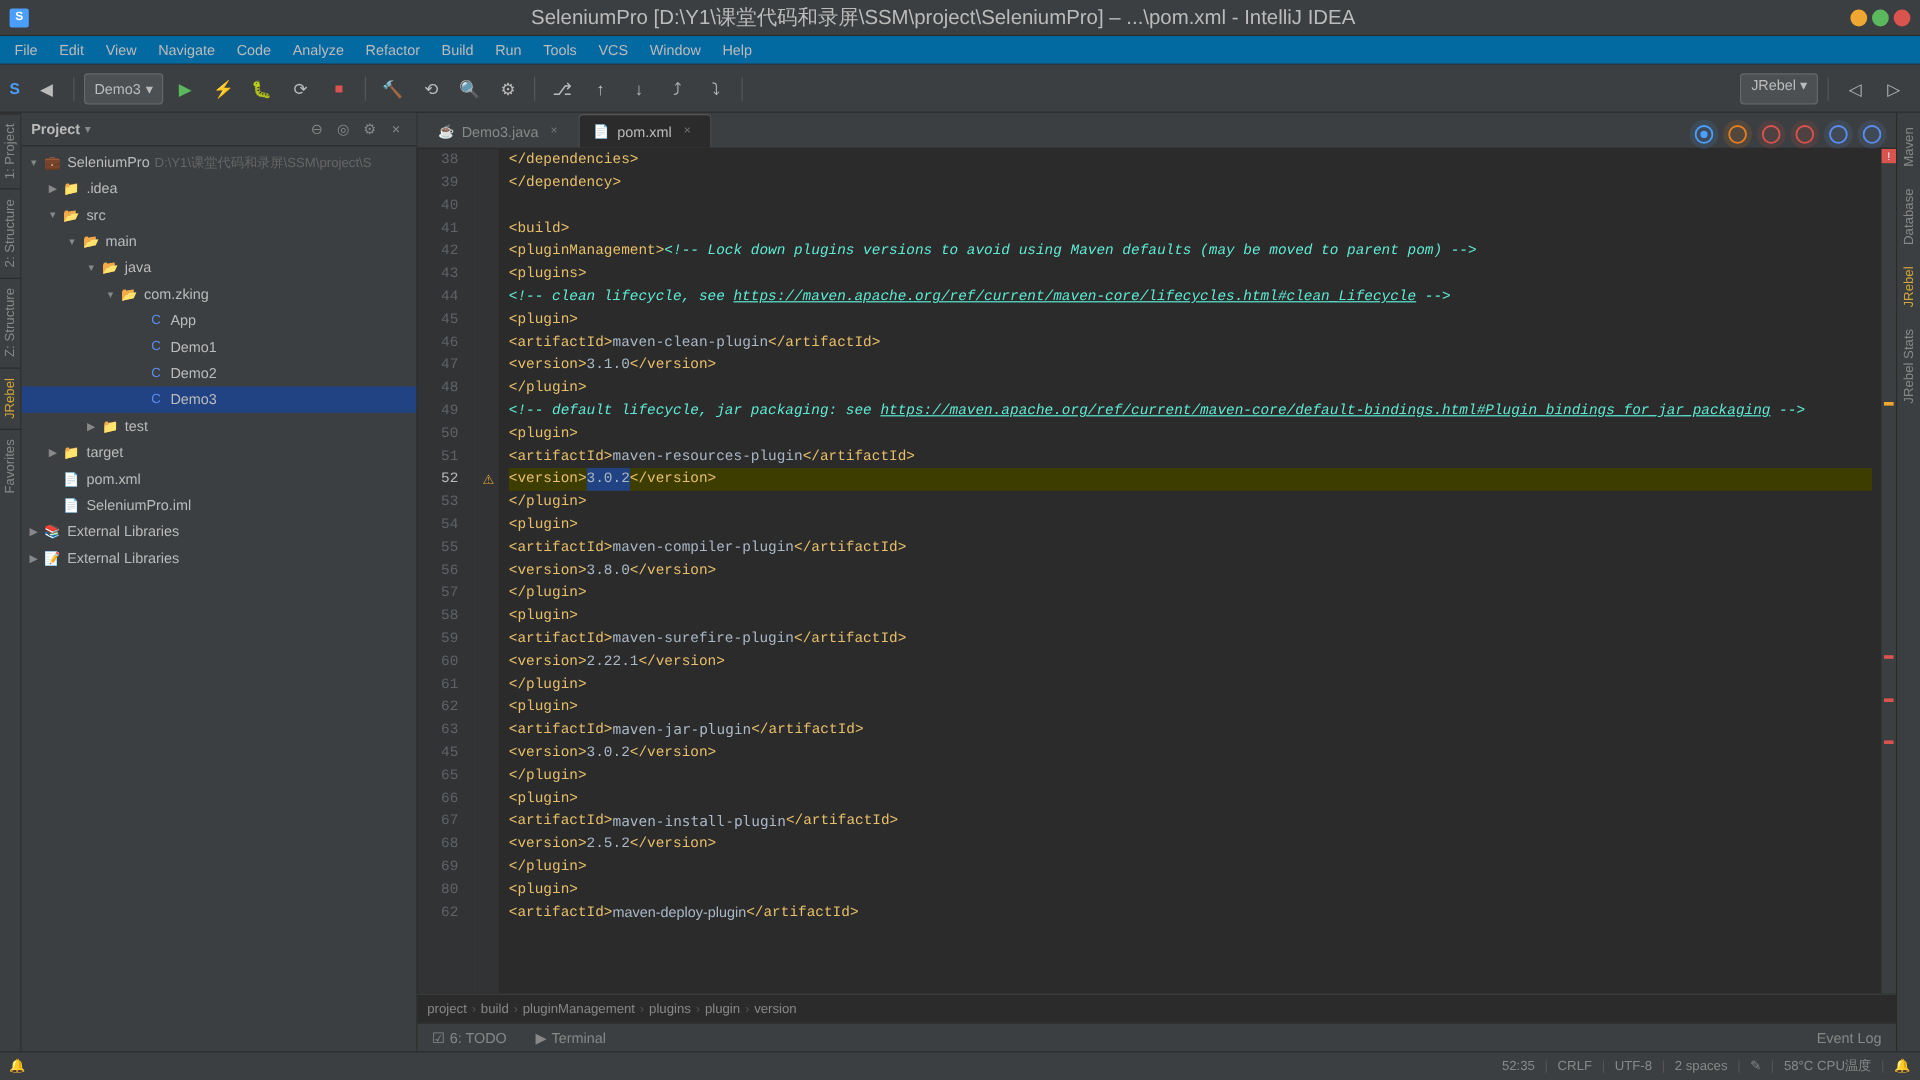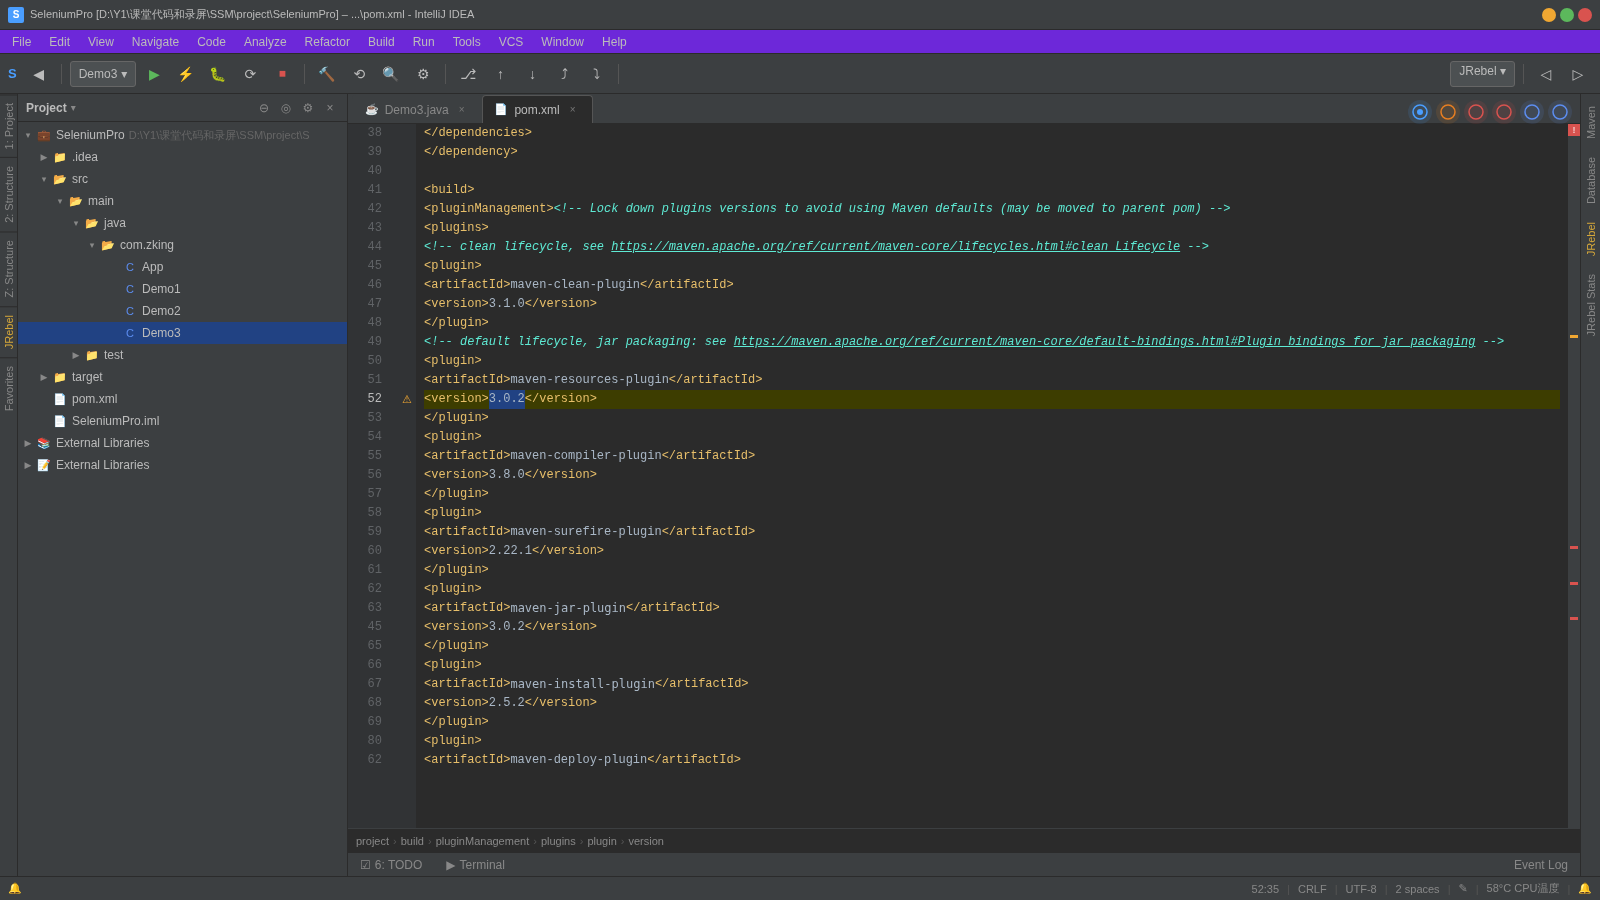--- a/index.html
+++ b/index.html
@@ -17,40 +17,41 @@
     }
     #title-bar .app-icon {
       width: 16px; height: 16px;
       background: #4a9eff;
       border-radius: 2px;
       margin-right: 6px;
       display: flex; align-items: center; justify-content: center;
       font-size: 10px; color: #fff; font-weight: bold;
     }
     #title-bar .title-text {
-      font-size: 11px;
+      font-size: 17px;
       color: #bbbbbb;
       flex: 1;
+      text-align: center;
     }
     #title-bar .win-controls {
       display: flex; gap: 4px;
     }
     #title-bar .win-btn {
       width: 14px; height: 14px;
       border-radius: 50%;
       cursor: pointer;
     }
     #title-bar .win-btn.minimize { background: #f0a732; }
     #title-bar .win-btn.maximize { background: #5cb85c; }
     #title-bar .win-btn.close { background: #d9534f; }
 
     
     #menu-bar {
       height: 24px;
-      background: #6d28d9;
+      background: #0369a1;
       display: flex;
       align-items: center;
       padding: 0 4px;
       border-bottom: 1px solid #2b2b2b;
       gap: 2px;
     }
     #menu-bar .menu-item {
       padding: 2px 8px;
       font-size: 12px;
       color: #bbbbbb;
@@ -701,21 +702,21 @@
         <div class="code-line">                <span class="xml-tag">&lt;/plugin&gt;</span></div>
         <div class="code-line">                <span class="xml-tag">&lt;plugin&gt;</span></div>
         <div class="code-line">                    <span class="xml-tag">&lt;artifactId&gt;</span><span class="xml-text" style="font-family:monospace;">maven-jar-plugin</span><span class="xml-tag">&lt;/artifactId&gt;</span></div>
         <div class="code-line">                    <span class="xml-tag">&lt;version&gt;</span><span class="xml-text">3.0.2</span><span class="xml-tag">&lt;/version&gt;</span></div>
         <div class="code-line">                <span class="xml-tag">&lt;/plugin&gt;</span></div>
         <div class="code-line">                <span class="xml-tag">&lt;plugin&gt;</span></div>
         <div class="code-line">                    <span class="xml-tag">&lt;artifactId&gt;</span><span class="xml-text" style="font-family:monospace;font-size:12px;">maven-install-plugin</span><span class="xml-tag">&lt;/artifactId&gt;</span></div>
         <div class="code-line">                    <span class="xml-tag">&lt;version&gt;</span><span class="xml-text">2.5.2</span><span class="xml-tag">&lt;/version&gt;</span></div>
         <div class="code-line">                <span class="xml-tag">&lt;/plugin&gt;</span></div>
         <div class="code-line">                <span class="xml-tag">&lt;plugin&gt;</span></div>
-        <div class="code-line">                    <span class="xml-tag">&lt;artifactId&gt;</span><span class="xml-text" style="font-family:Liberation Mono, monospace;font-size:12px;">maven-deploy-plugin</span><span class="xml-tag">&lt;/artifactId&gt;</span></div>
+        <div class="code-line">                    <span class="xml-tag">&lt;artifactId&gt;</span><span class="xml-text" style="font-family:Liberation Sans, sans-serif;font-size:12px;">maven-deploy-plugin</span><span class="xml-tag">&lt;/artifactId&gt;</span></div>
       </div>
 
       <div style="width:12px;background:#3c3f41;position:relative;">
         <div style="position:absolute;right:0;top:0;width:12px;height:100%;background:#3c3f41;"></div>
 
         <div style="position:absolute;right:2px;top:60%;width:8px;height:3px;background:#d9534f;"></div>
         <div style="position:absolute;right:2px;top:65%;width:8px;height:3px;background:#d9534f;"></div>
         <div style="position:absolute;right:2px;top:70%;width:8px;height:3px;background:#d9534f;"></div>
         <div style="position:absolute;right:2px;top:30%;width:8px;height:3px;background:#f0a732;"></div>
 

